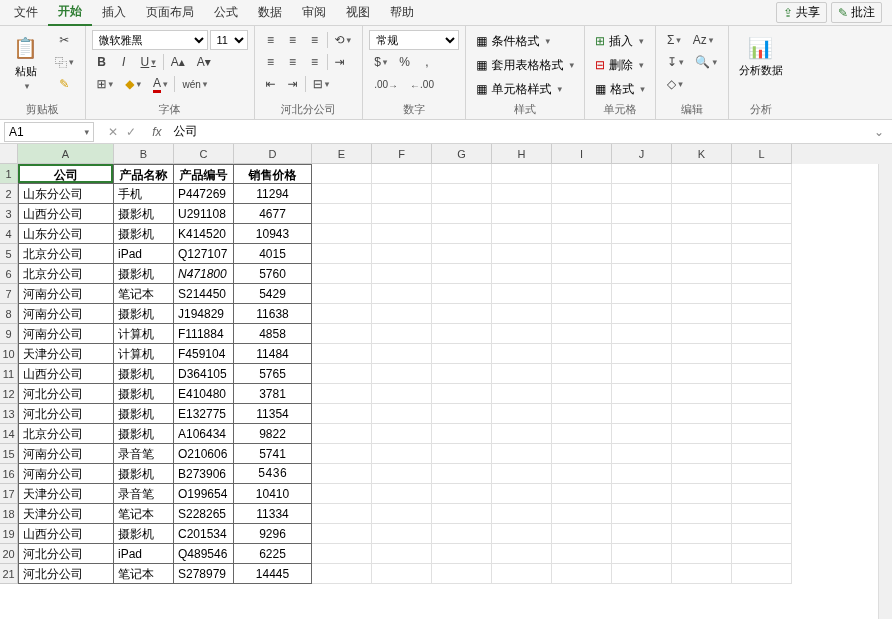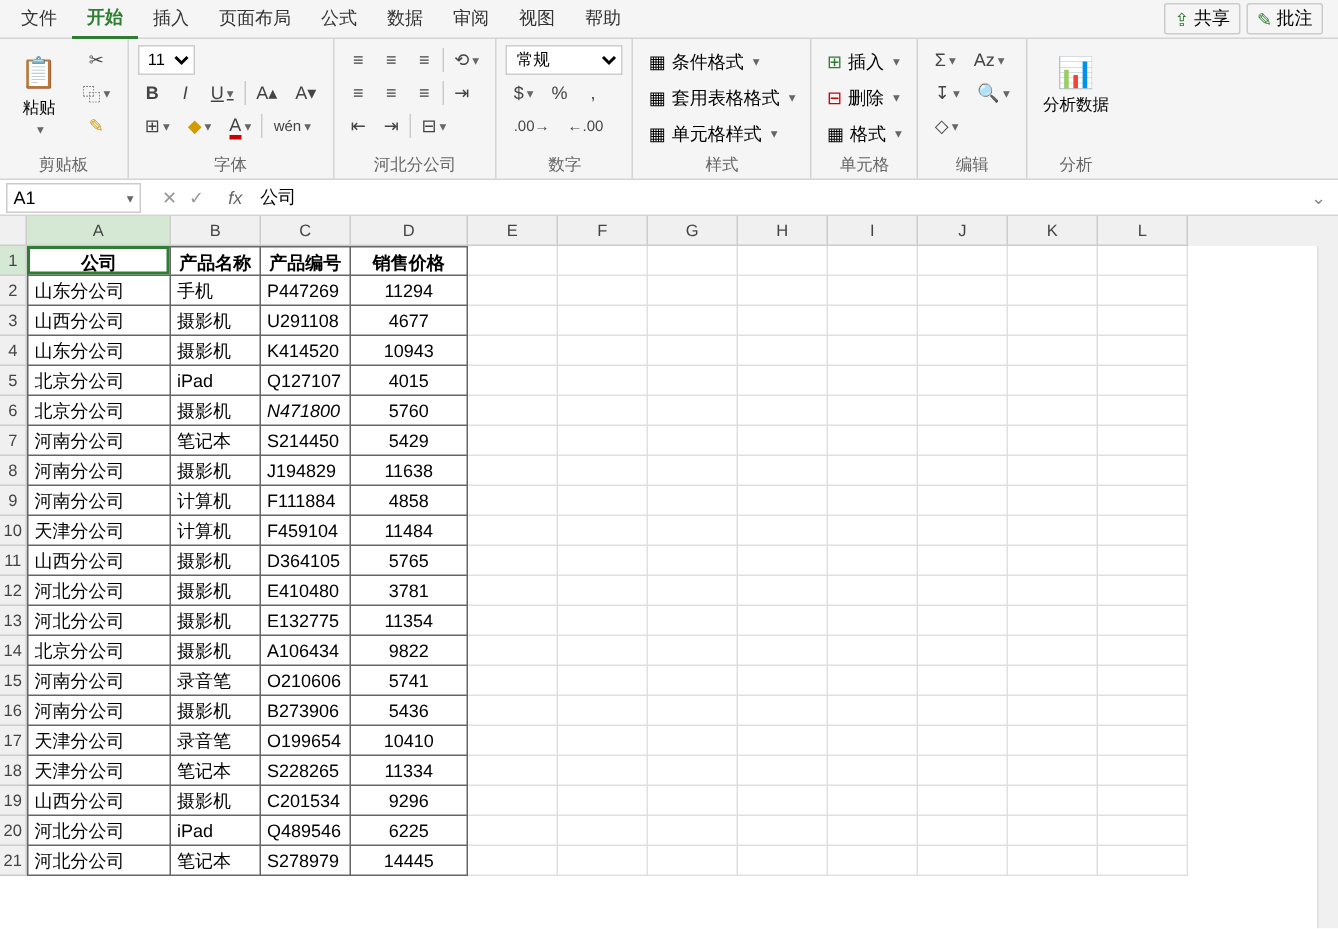--- a/index.html
+++ b/index.html
@@ -89,20 +89,21 @@
             <span style="color:#d49b00">✎</span>
           </div>
       </div>
     </div>
     <div class="group-label">剪贴板</div>
   </div>
 
   <div class="group">
     <div class="group-body vstack">
       <div class="hstack">
+        <select class="font-select" style="width:116px"><option>微软雅黑</option></select>
         <select class="font-select" style="width:38px"><option>11</option></select>
       </div>
       <div class="hstack">
         <div class="btn" style="font-weight:bold">B</div>
         <div class="btn" style="font-style:italic">I</div>
         <div class="btn" style="text-decoration:underline">
             <span>U</span>
             <span class="dd">▾</span>
           </div>
         <div style="width:1px;height:16px;background:#ccc"></div>
@@ -154,21 +155,21 @@
         <div style="width:1px;height:16px;background:#ccc"></div>
         <div class="btn">⊟<span class="dd">▾</span></div>
       </div>
     </div>
     <div class="group-label">河北分公司</div>
   </div>
 
   <div class="group">
     <div class="group-body vstack">
       <div class="hstack">
-          <select class="font-select" style="width:78px"><option>常规</option></select>
+          <select class="font-select" style="width:90px"><option>常规</option></select>
         </div>
       <div class="hstack">
         <div class="btn">$<span class="dd">▾</span></div>
         <div class="btn">%</div>
         <div class="btn">,</div>
       </div>
       <div class="hstack">
         <div class="btn" style="font-size:10px">.00→</div>
         <div class="btn" style="font-size:10px">←.00</div>
       </div>
@@ -516,21 +517,21 @@
         <div class="cell" style="width: 60px;"></div>
         <div class="cell" style="width: 60px;"></div>
         <div class="cell" style="width: 60px;"></div>
         <div class="cell" style="width: 60px;"></div>
         <div class="cell" style="width: 60px;"></div>
       </div>
       <div class="row data-row">
         <div class="cell data-cell" style="width: 96px;">河南分公司</div>
         <div class="cell data-cell" style="width: 60px;">摄影机</div>
         <div class="cell data-cell" style="width: 60px;">B273906</div>
-        <div class="cell data-cell" style="width: 78px; text-align: center;">5436</div>
+        <div class="cell data-cell" style="width: 78px; text-align: center; font-family: Liberation Mono, monospace;">5436</div>
         <div class="cell" style="width: 60px;"></div>
         <div class="cell" style="width: 60px;"></div>
         <div class="cell" style="width: 60px;"></div>
         <div class="cell" style="width: 60px;"></div>
         <div class="cell" style="width: 60px;"></div>
         <div class="cell" style="width: 60px;"></div>
         <div class="cell" style="width: 60px;"></div>
         <div class="cell" style="width: 60px;"></div>
       </div>
       <div class="row data-row">

